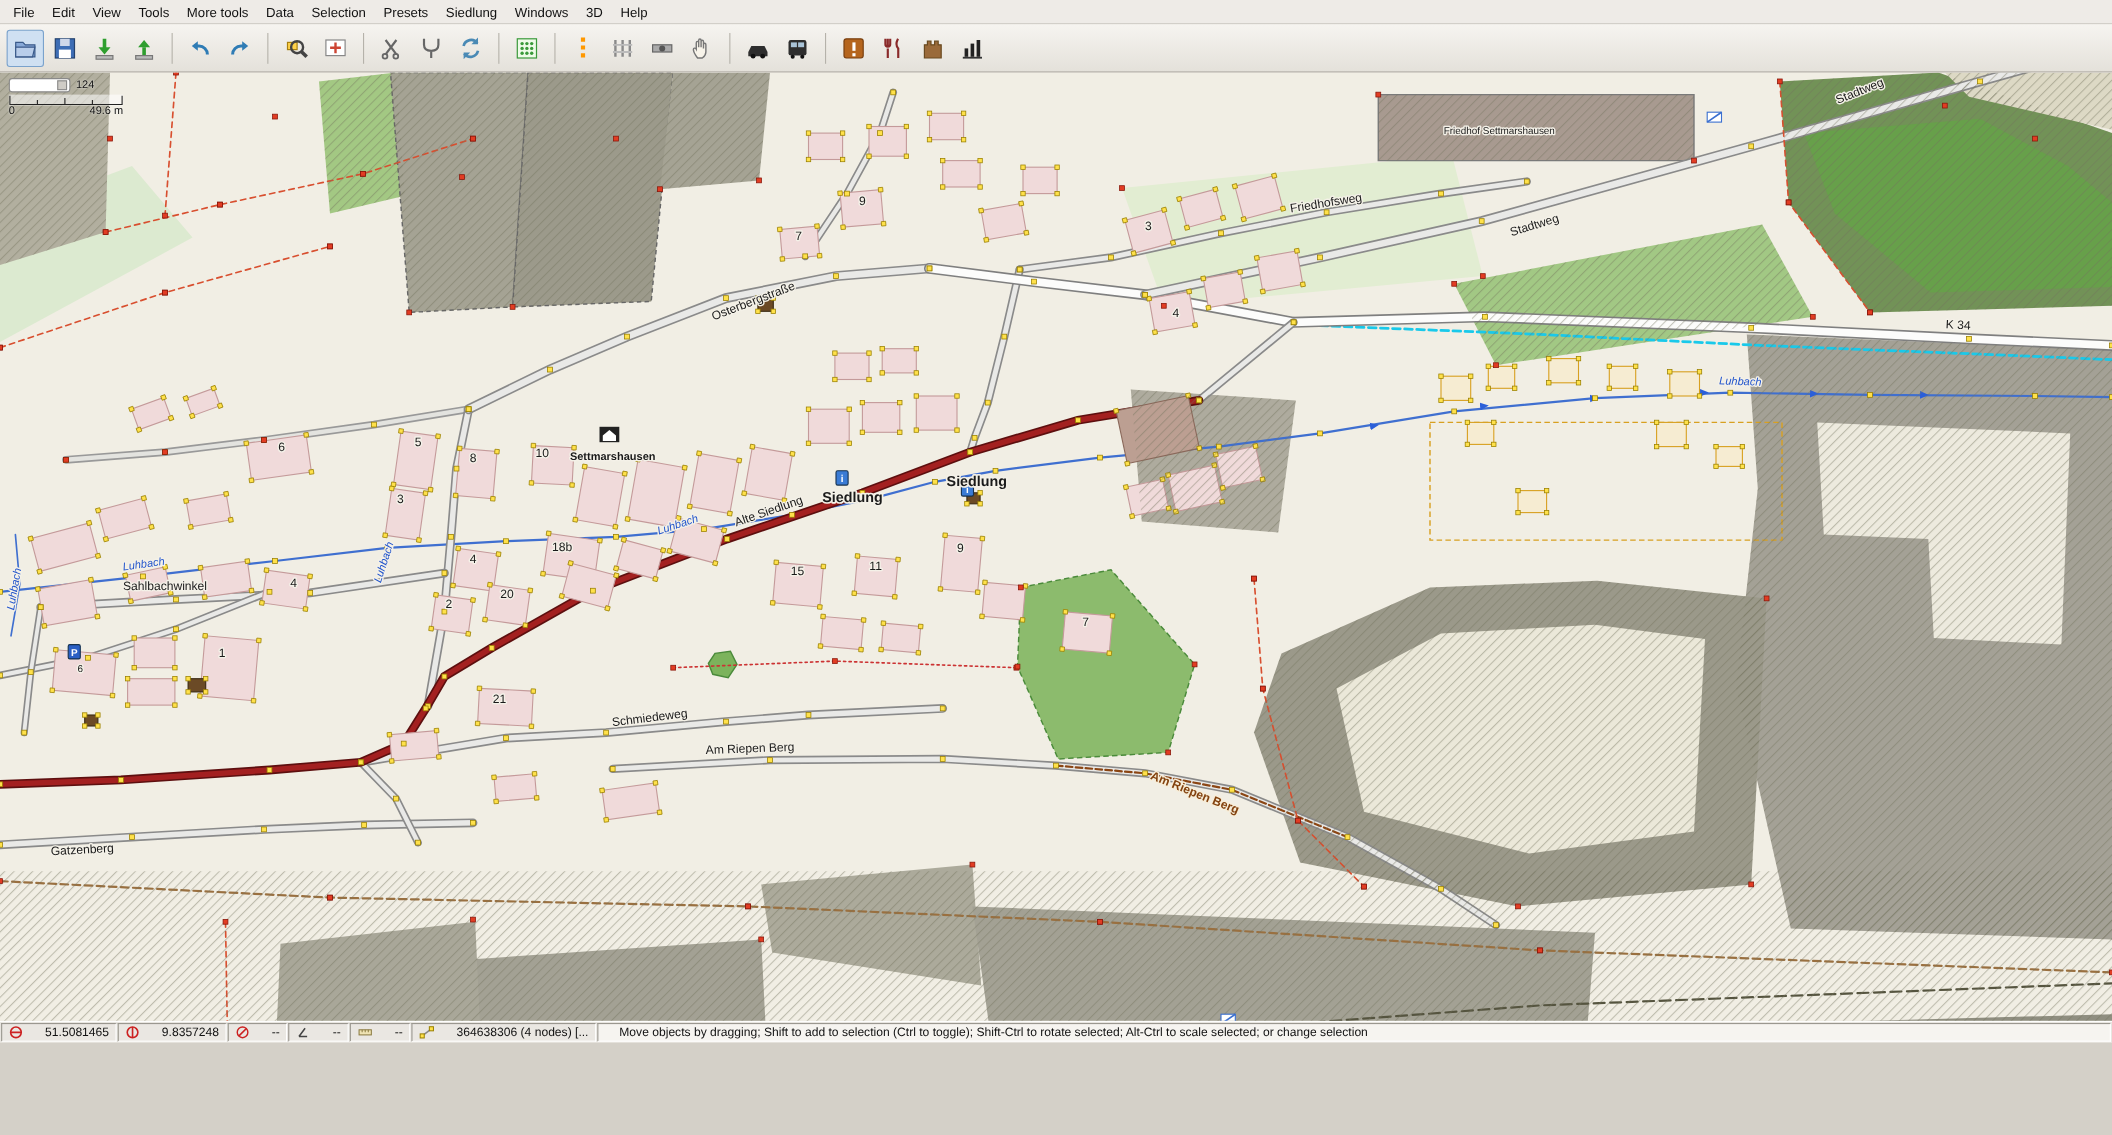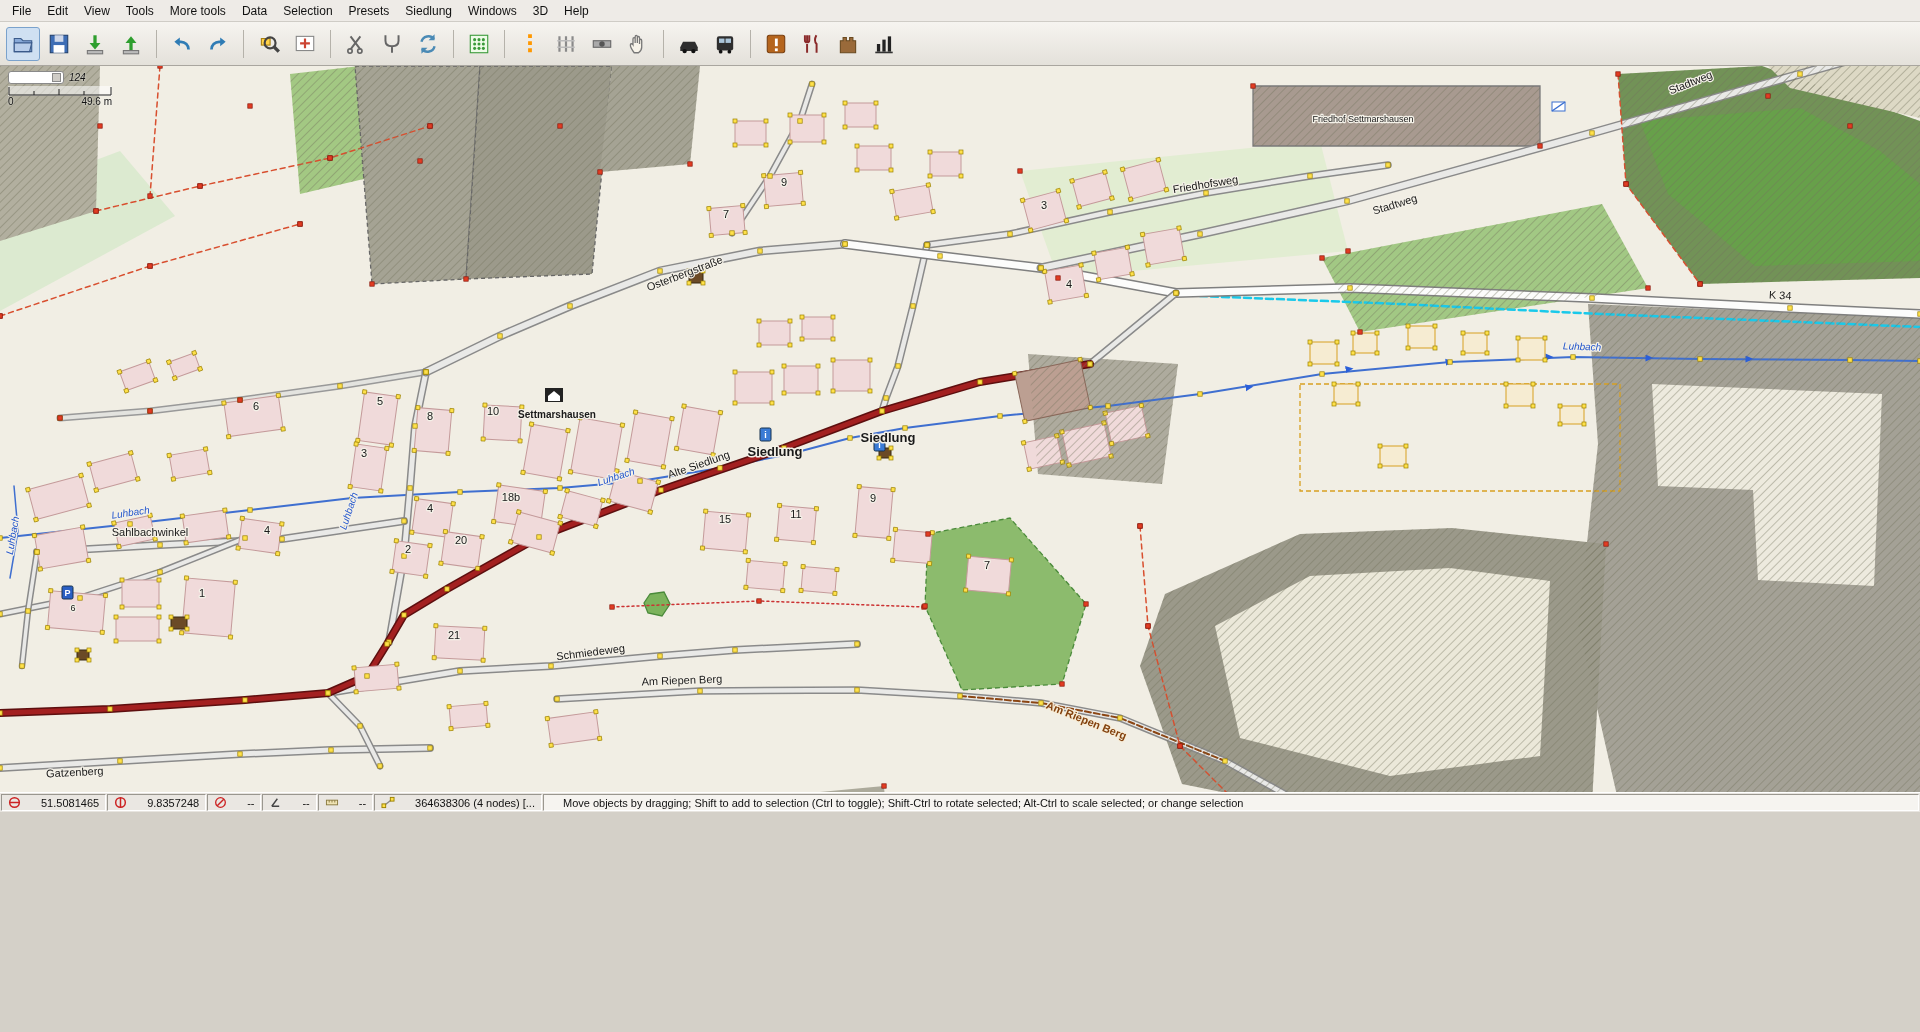--- a/index.html
+++ b/index.html
@@ -2,21 +2,21 @@
 <html><head>
 <meta charset="utf-8">
 <style>
   * { box-sizing: border-box; }
   html,body { margin:0; padding:0; }
   body {
     width:1920px; height:1032px; overflow:hidden;
     font-family:"Liberation Sans", sans-serif;
     background:#d4d0c8; font-size:12px; color:#111;
   }
-  .app { width:1920px; height:812px; display:flex; flex-direction:column; }
+  .app { width:1920px; height:948px; display:flex; flex-direction:column; }
 
   
   .menubar {
     height:22px; background:#eeebe7; border-bottom:1px solid #cfccc6;
     display:flex; align-items:center; padding-left:4px; flex:0 0 22px;
   }
   .mitem { padding:2px 8px; cursor:default; }
 
   
   .toolbar {
@@ -47,21 +47,21 @@
   text.lbl.tiny  { font-size:9px; }
   text.lbl.small { font-size:10px; font-weight:bold; }
 
   .scalewidget { position:absolute; left:8px; top:5px; width:120px; z-index:5; }
   .zoomrow { display:flex; align-items:center; gap:5px; }
   .zoomslider {
     width:56px; height:13px; background:#fff; border:1px solid #8a8a8a; border-radius:3px;
     position:relative;
   }
   .zoomslider .knob { position:absolute; right:2px; top:1px; width:9px; height:9px; background:#cfccc6; border:1px solid #8a8a8a; }
-  .zoomval { font-size:10px; color:#111; text-shadow:0 0 2px #fff;font-style:italic; }
+  .zoomval { font-size:10px; color:#111; text-shadow:0 0 2px #fff; }
   .scalebar { display:block; margin-top:2px; background:rgba(255,255,255,.55); }
   .scalelabels { display:flex; justify-content:space-between; font-size:10px; color:#111; text-shadow:0 0 2px #fff; width:104px; }
 
   
   .statusbar {
     height:20px; flex:0 0 20px; background:#e8e5e0; border-top:1px solid #ffffff;
     display:flex; align-items:stretch; font-size:11px;
   }
   .sfield {
     display:flex; align-items:center; gap:20px; padding:0 6px; margin:1px 0 1px 1px;

